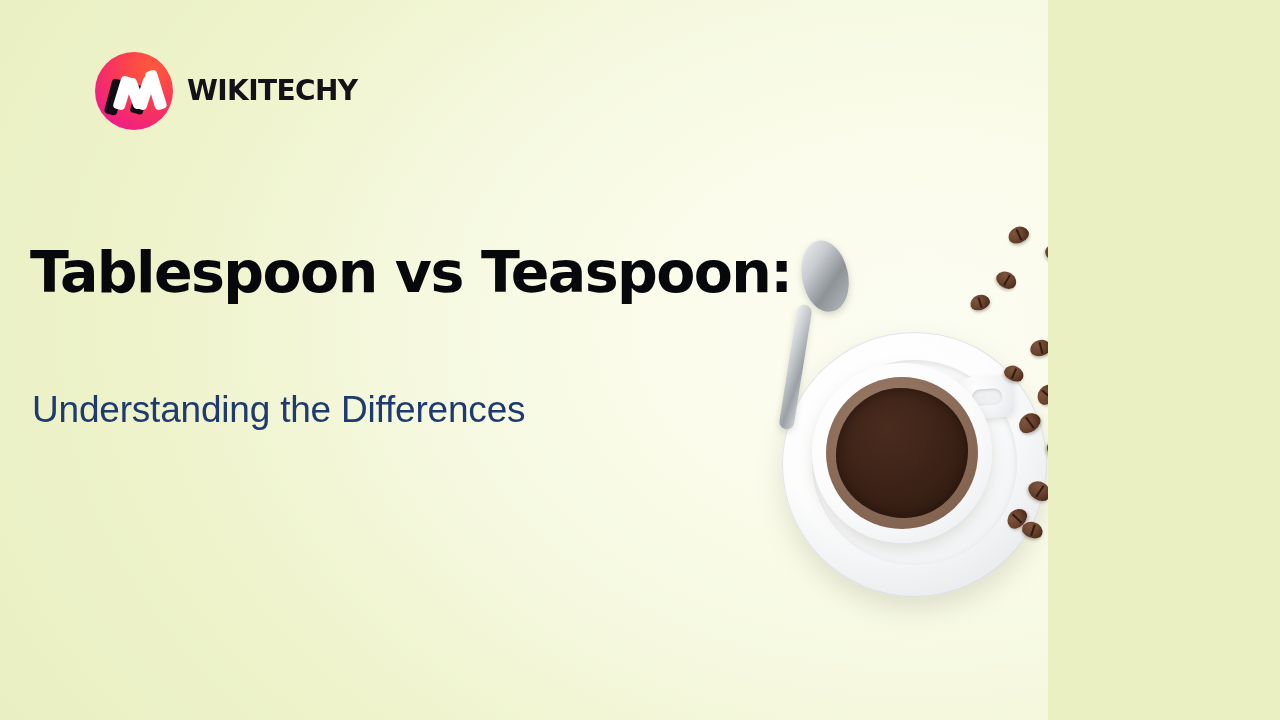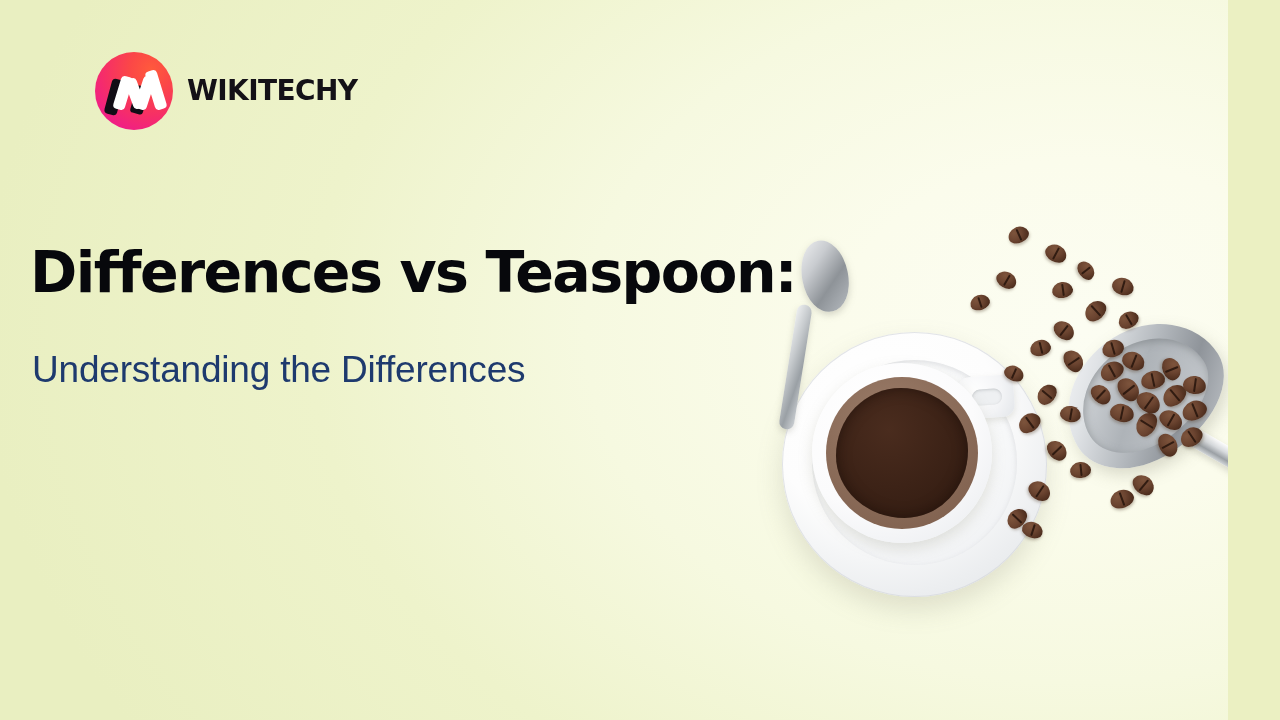--- a/index.html
+++ b/index.html
@@ -13,21 +13,21 @@
   body {
     font-family: "Liberation Sans", sans-serif;
     background: #ebf0c2;
     position: relative;
   }
 
   
   #slide {
     position: absolute;
     inset: 0;
-    width: 1228px;
+    width: 1048px;
     height: 720px;
     overflow: hidden;
     background:
       radial-gradient(ellipse 1100px 780px at 88% 46%,
         #fcfdf2 0%, #fbfcec 22%, #f6f9e0 45%, #eef3cb 70%, #e9efc1 100%),
       linear-gradient(115deg, #e9efc0 0%, #edf1c8 35%, #f6f9e2 68%, #fcfdf3 100%);
   }
 
   
   #logo-block {
@@ -106,21 +106,21 @@
     font-weight: 700;
     letter-spacing: -1.6px;
     color: #07080c;
     line-height: 1.02;
     white-space: nowrap;
   }
 
   #subtitle {
     position: absolute;
     left: 32px;
-    top: 340px;
+    top: 380px;
     width: 760px;
     font-family: "Liberation Sans", sans-serif;
     font-size: 37px;
     font-weight: 400;
     letter-spacing: -0.2px;
     color: #1e3a6e;
     line-height: 1.62;
   }
   #subtitle .sub-line { display: block; white-space: nowrap; }
 
@@ -291,21 +291,21 @@
       <span class="w-glyph">
         <span class="w-s1"></span>
           <span class="w-s2"></span>
           <span class="w-s3"></span>
           <span class="w-s4"></span>
       </span>
     </div>
     <div id="logo-text">WIKITECHY</div>
   </div>
 
-  <h1 id="title">Differences vs Teaspoon:</h1>
+  <h1 id="title">Tablespoon vs Teaspoon:</h1>
 
   <div id="subtitle">
     <span class="sub-line">Understanding the Differences</span>
   </div>
 
   <div id="artwork">
 
     <div class="saucer">
       <div class="saucer-inner"></div>
     </div>

